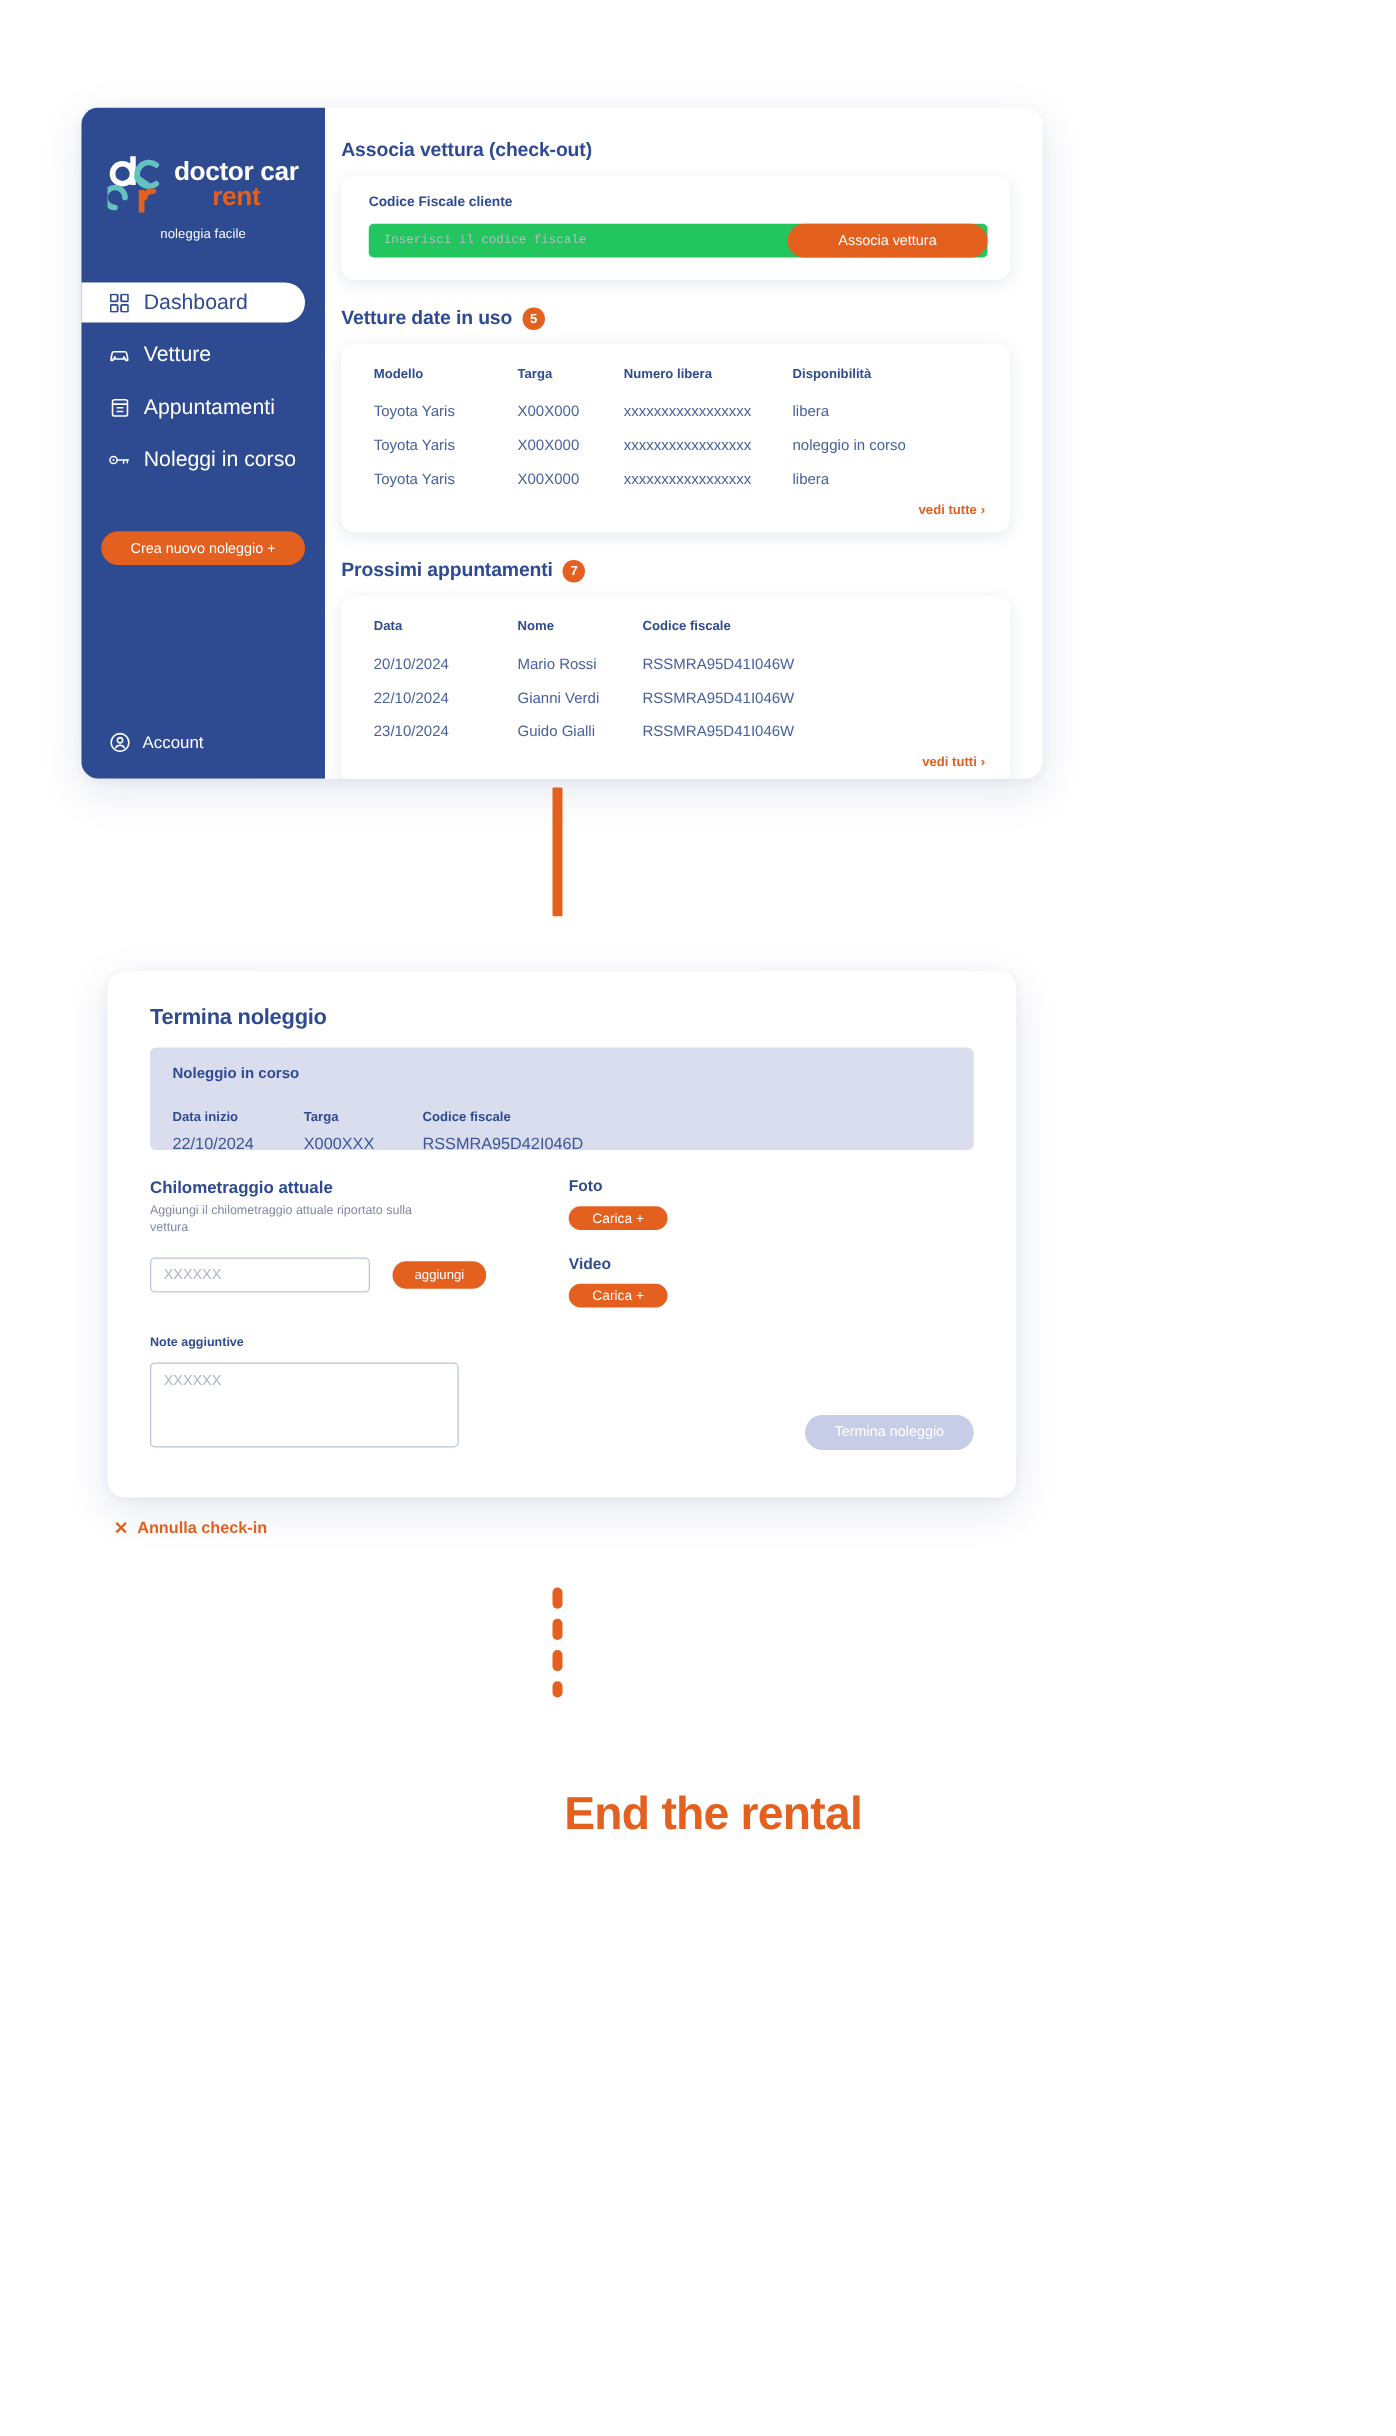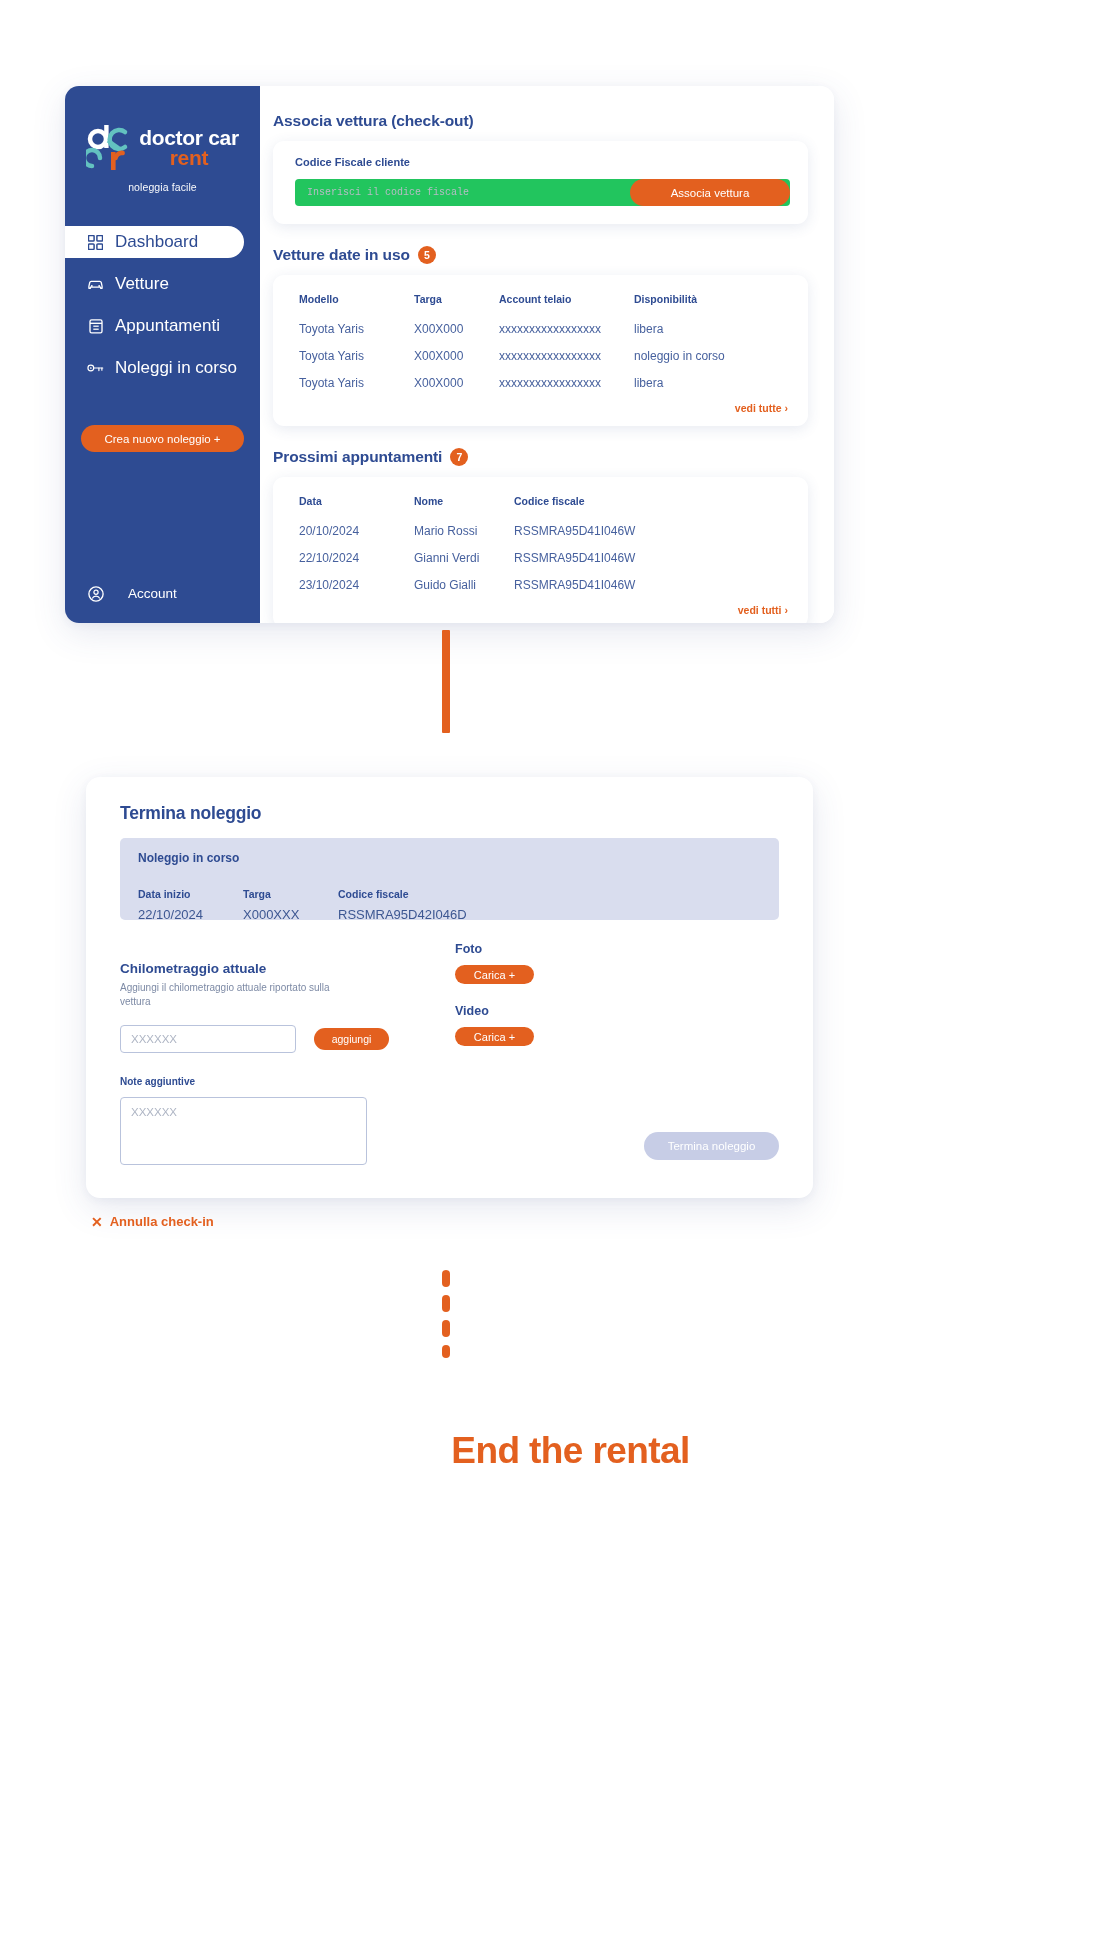--- a/index.html
+++ b/index.html
@@ -86,21 +86,21 @@
     font-size: 11.5px;
     font-family: inherit;
     cursor: pointer;
     font-weight: 400;
   }
   .account {
     margin-top: auto;
     margin-bottom: 21px;
     display: flex;
     align-items: center;
-    gap: 24px;
+    gap: 10px;
     padding-left: 22px;
     color: #fff;
     font-size: 13.5px;
     cursor: pointer;
   }
 
   .dash-main {
     flex: 1;
     background: #ffffff;
     padding: 26px 26px 0 13px;
@@ -225,21 +225,21 @@
   .info-title { color: #2e4b92; font-size: 12px; font-weight: 700; }
   .info-grid { display: flex; margin-top: 23px; }
   .info-col { margin-right: 0; }
   .info-col.c1 { width: 105px; }
   .info-col.c2 { width: 95px; }
   .info-col.c3 { width: 220px; }
   .info-h { color: #2e4b92; font-size: 10.5px; font-weight: 700; }
   .info-v { color: #3d5792; font-size: 13px; margin-top: 7px; }
 
   .form-area { margin-top: 22px; display: flex; }
-  .form-left { width: 335px; margin-top: 19px; }
+  .form-left { width: 335px; }
   .form-right { margin-left: 0; padding-left: 0; flex: 1; }
   .f-title { color: #2e4b92; font-size: 13.5px; font-weight: 700; }
   .f-sub { color: #7d8aa5; font-size: 10px; margin-top: 5px; line-height: 1.35; max-width: 210px; }
   .km-row { margin-top: 17px; display: flex; align-items: center; gap: 18px; }
   .txt-input {
     width: 176px; height: 28px;
     border: 1px solid #b9c3dc;
     border-radius: 4px;
     padding: 0 10px;
     font-size: 11.5px;
@@ -443,21 +443,21 @@
         <div class="sec-title">
           <span>Vetture date in uso</span>
           <span class="badge">5</span>
         </div>
         <div class="panel tbl">
           <table class="dt">
             <thead>
               <tr>
                 <th style="width:115px">Modello</th>
                 <th style="width:85px">Targa</th>
-                <th style="width:135px">Account telaio</th>
+                <th style="width:135px">Numero libera</th>
                 <th>Disponibilità</th>
               </tr>
             </thead>
             <tbody>
               <tr>
                 <td>Toyota Yaris</td>
                 <td>X00X000</td>
                 <td>xxxxxxxxxxxxxxxxx</td>
                 <td class="st-libera">libera</td>
               </tr>

